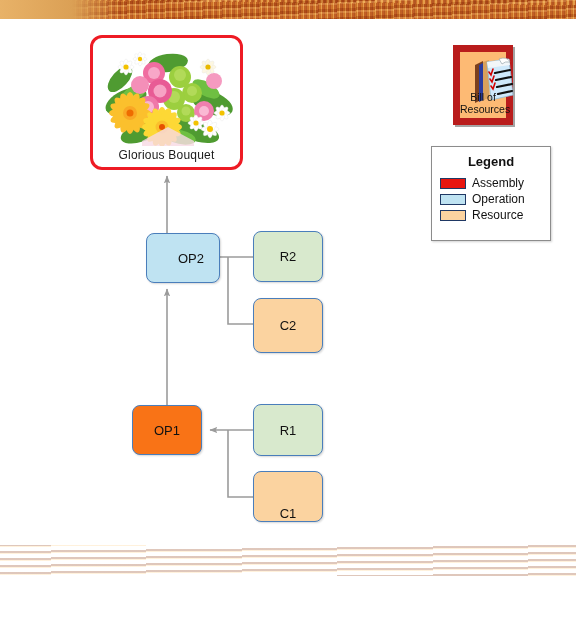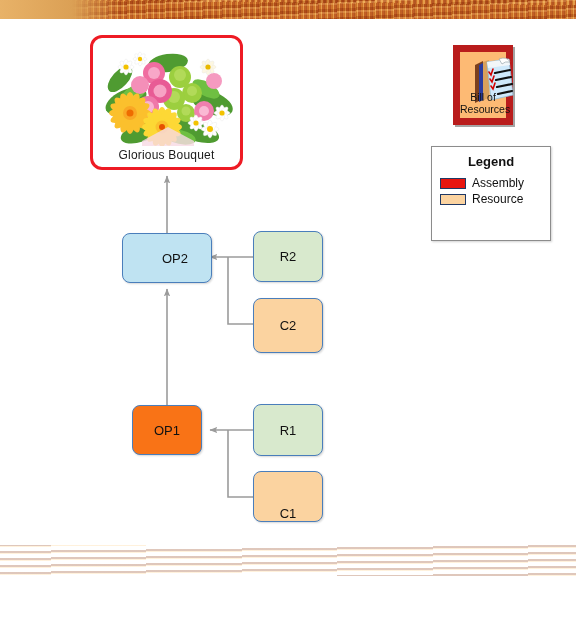--- a/index.html
+++ b/index.html
@@ -328,26 +328,30 @@
     </div>
   </div>
 
   <div class="legend">
     <div class="ltitle">Legend</div>
     <div class="lrow">
       <span class="sw" style="background: rgb(232, 21, 15); border-color: rgb(31, 56, 100);"></span>
       <span class="ltxt">Assembly</span>
     </div>
     <div class="lrow">
+      <span class="sw" style="background: rgb(191, 227, 242); border-color: rgb(31, 56, 100);"></span>
+      <span class="ltxt">Operation</span>
+    </div>
+    <div class="lrow">
       <span class="sw" style="background: rgb(251, 211, 160); border-color: rgb(31, 56, 100);"></span>
       <span class="ltxt">Resource</span>
     </div>
   </div>
 
-  <div class="node" style="left: 122px; top: 233px; width: 90px; height: 50px; background: rgb(191, 227, 242); padding-left: 16px;">
+  <div class="node" style="left: 146px; top: 233px; width: 74px; height: 50px; background: rgb(191, 227, 242); padding-left: 16px;">
     <span>OP2</span>
   </div>
   <div class="node" style="left: 253px; top: 231px; width: 70px; height: 51px; background: rgb(216, 233, 205);">
     <span>R2</span>
   </div>
   <div class="node" style="left: 253px; top: 298px; width: 70px; height: 55px; background: rgb(251, 211, 160);">
     <span>C2</span>
   </div>
   <div class="node" style="left: 132px; top: 405px; width: 70px; height: 50px; background: #f97316;">
     <span>OP1</span>

